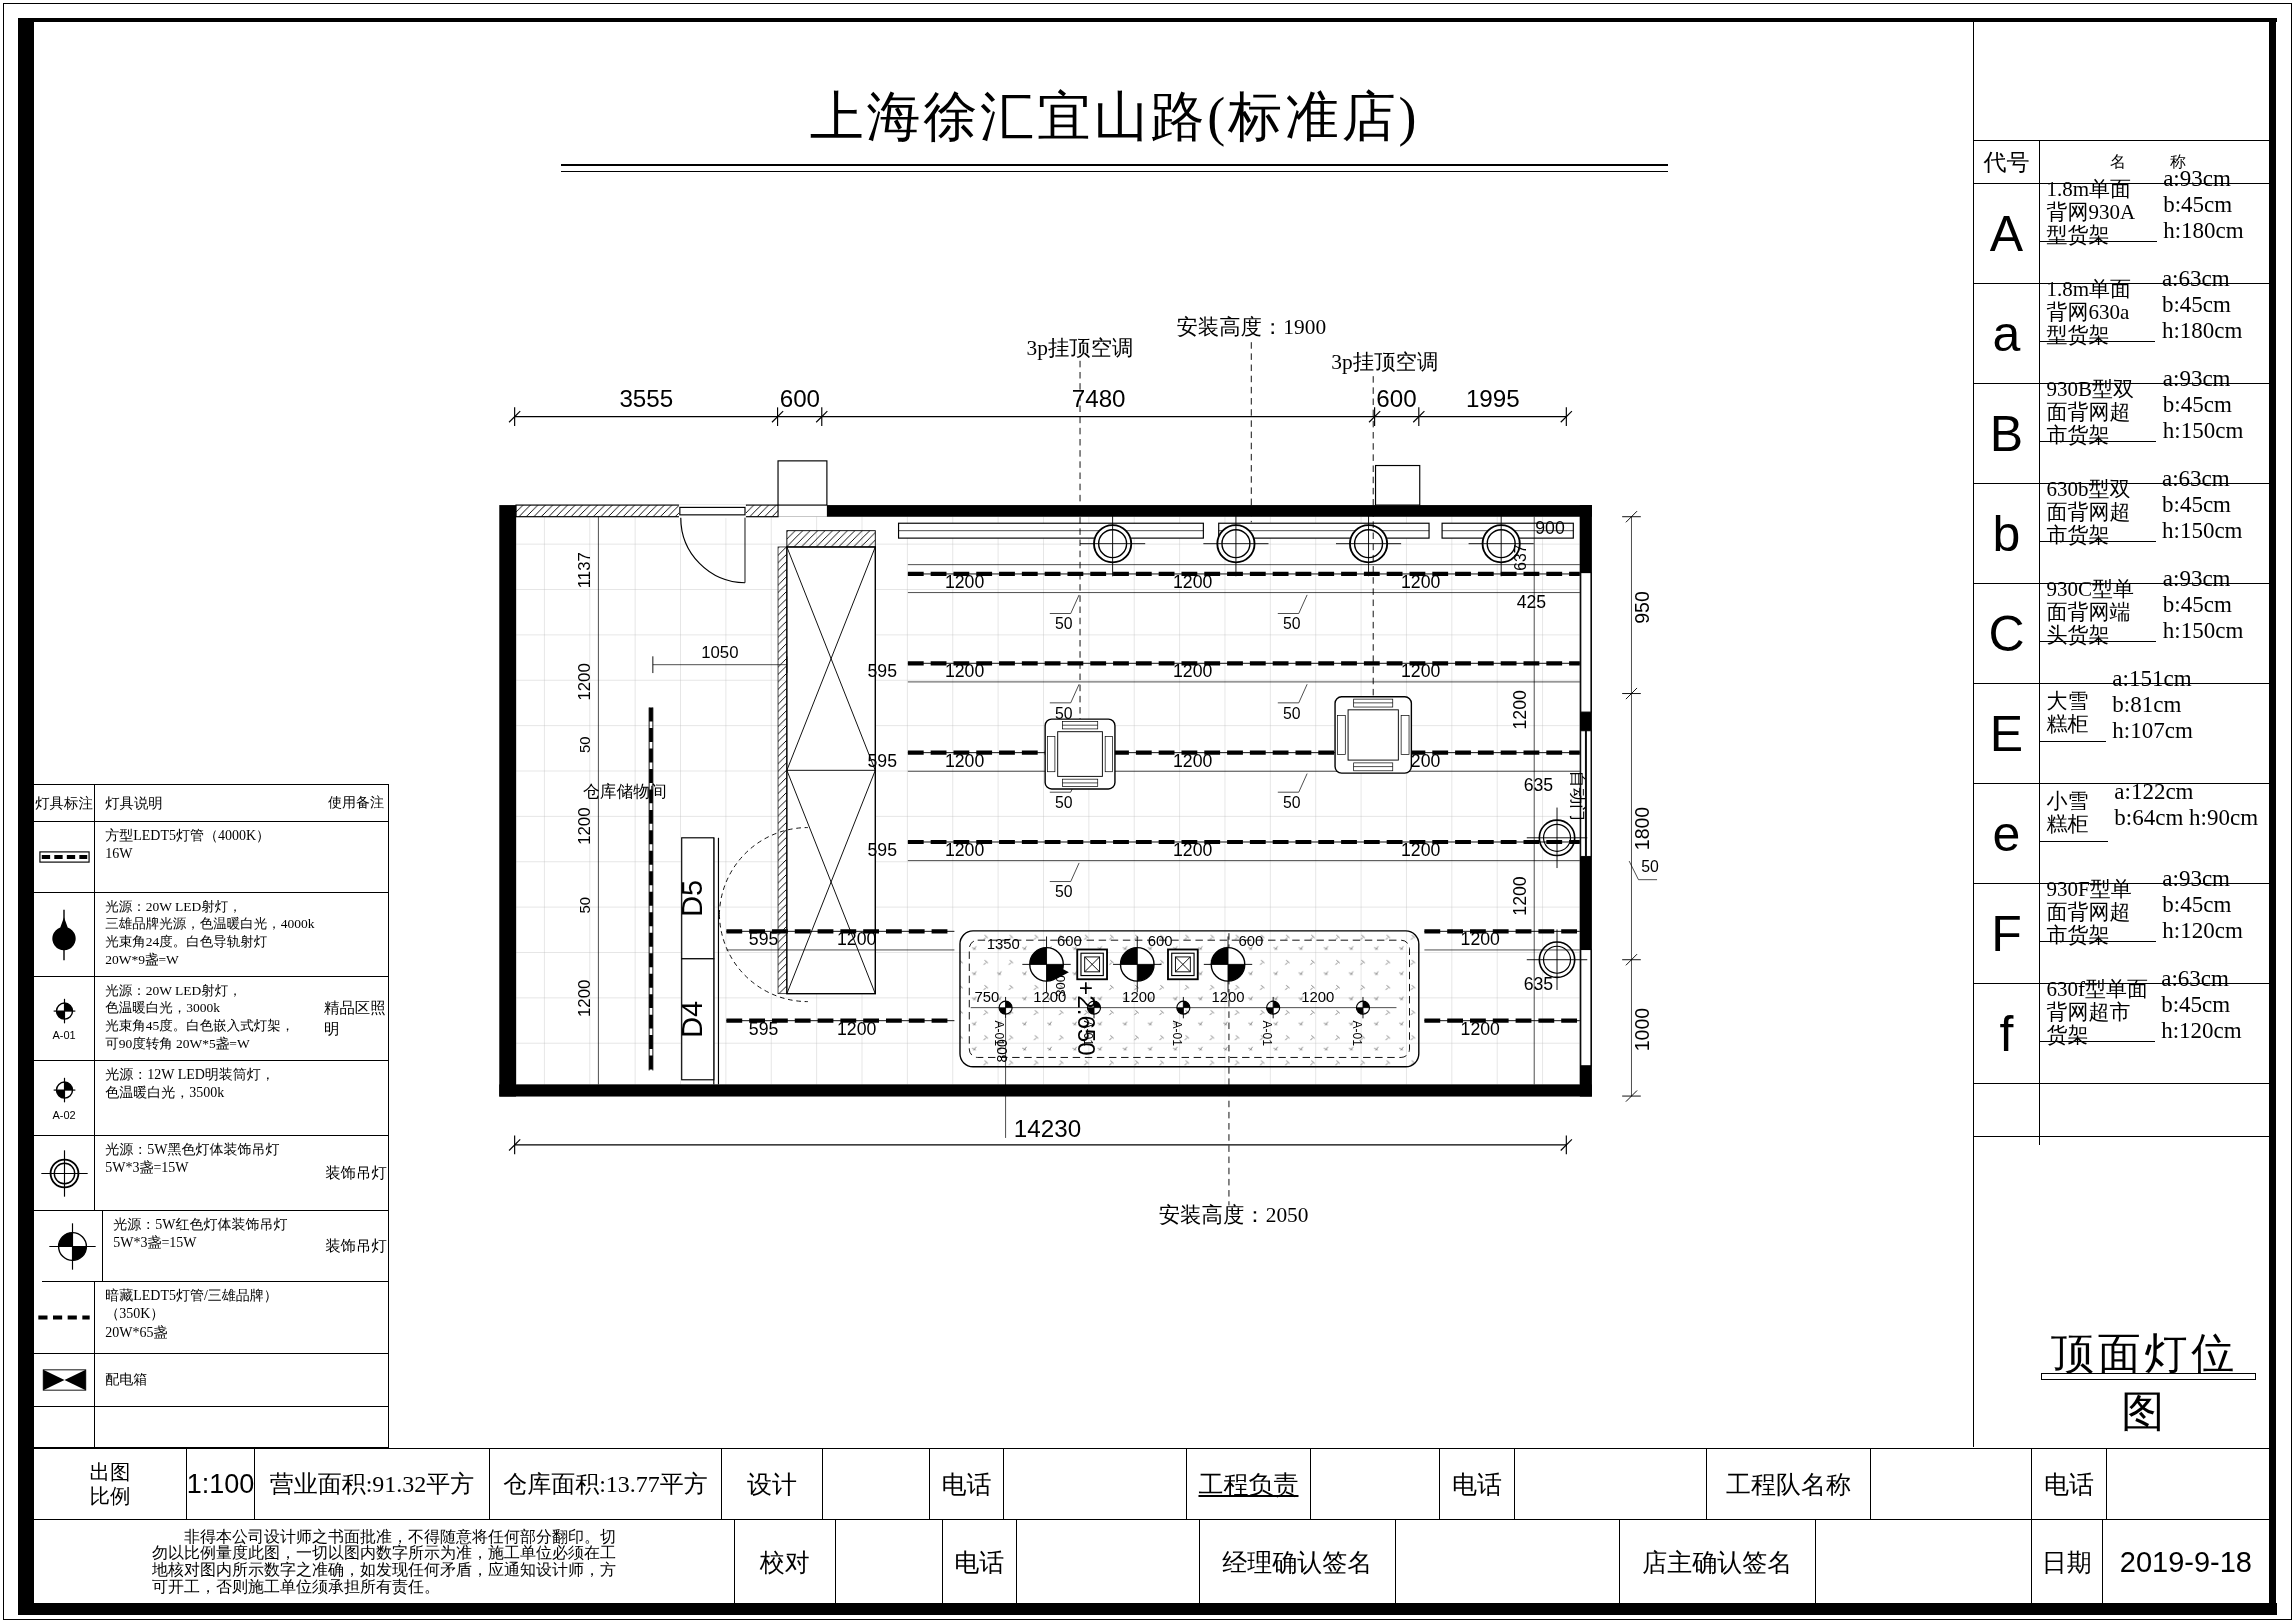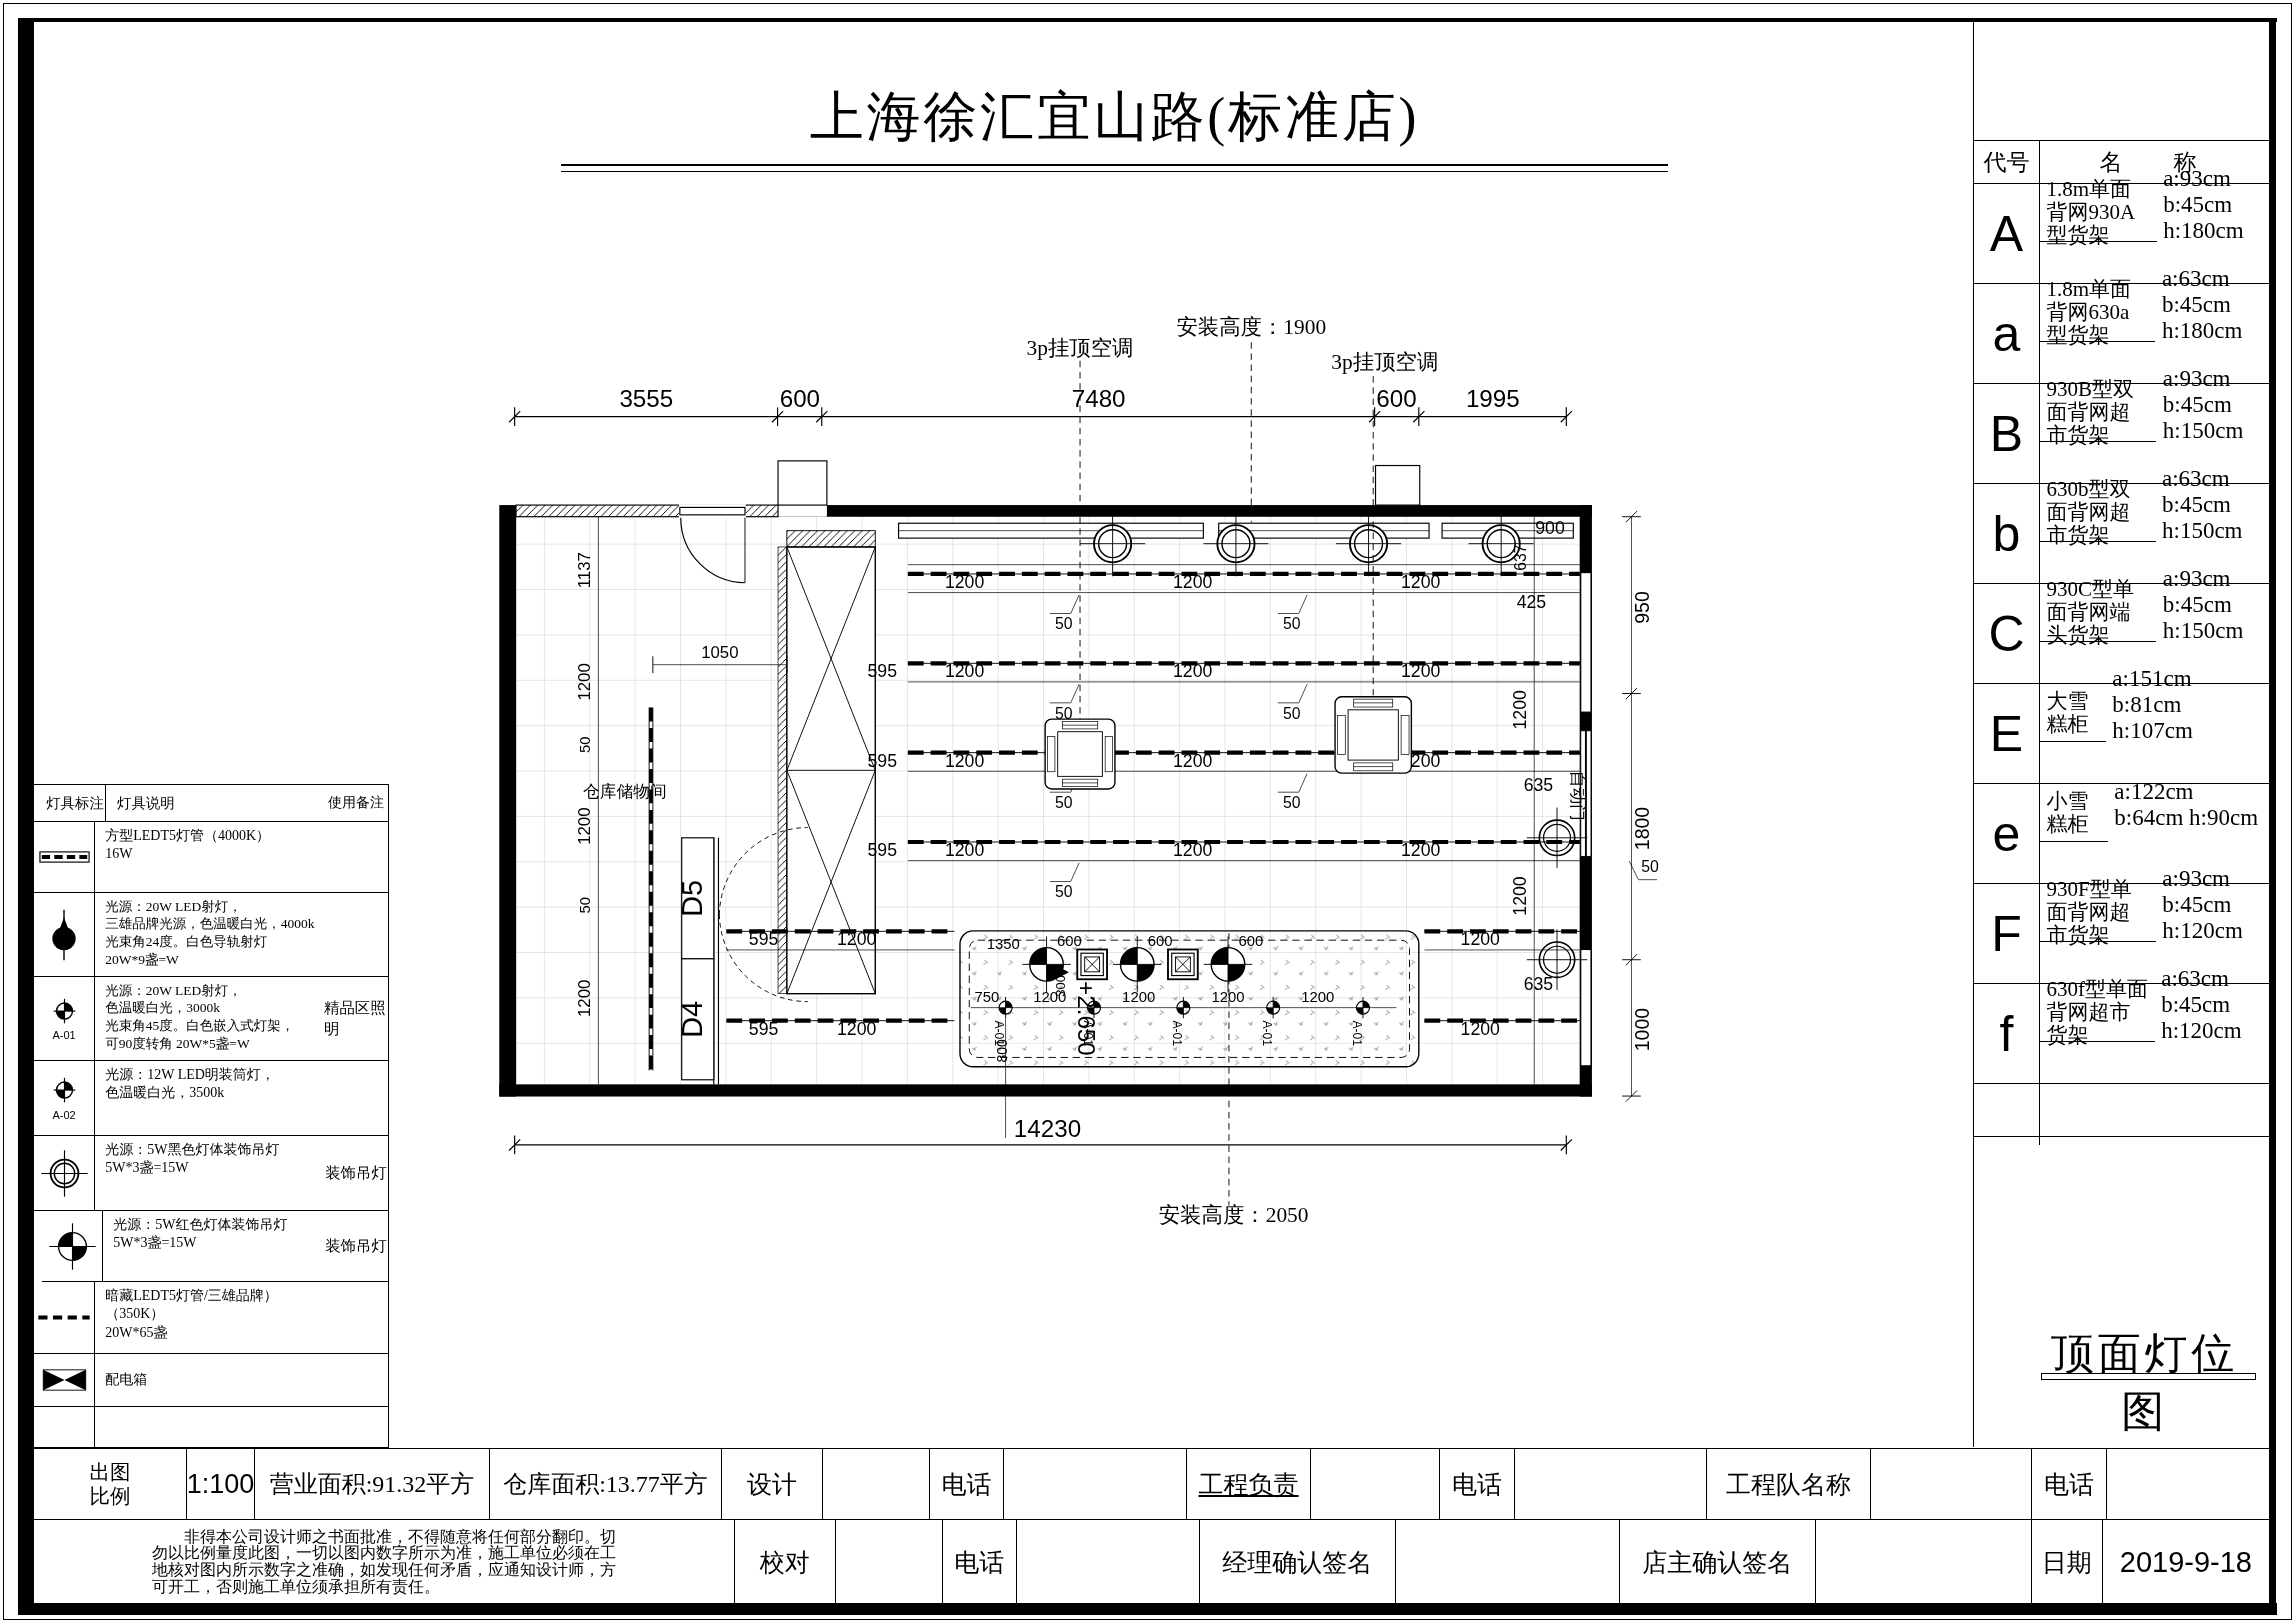--- a/index.html
+++ b/index.html
@@ -14,41 +14,41 @@
   .black{background:#000;}
   
   #title{left:561px;top:81px;width:1107px;height:77px;text-align:center;
          font-size:54px;letter-spacing:2.8px;}
   #title-u1{left:561px;top:164px;width:1107px;height:0;border-top:2.8px solid #000;}
   #title-u2{left:561px;top:171px;width:1107px;height:0;border-top:1.4px solid #000;}
   
   #shelf{left:1973px;top:140px;width:297px;height:997px;border:1.4px solid #000;border-right:none;}
   .sh-head{display:flex;height:42px;border-bottom:1.4px solid #000;}
   .sh-head .c1{width:65px;border-right:1.4px solid #000;display:flex;align-items:center;justify-content:center;font-size:23px;}
-  .sh-head .c2{flex:1;display:flex;align-items:center;justify-content:center;font-size:23px;letter-spacing:14px;}
+  .sh-head .c2{flex:1;display:flex;align-items:center;justify-content:center;font-size:16px;letter-spacing:14px;}
   .sh-row{display:flex;height:99px;border-bottom:1.4px solid #000;}
   .sh-row .code{width:65px;border-right:1.4px solid #000;display:flex;align-items:center;justify-content:center;font-size:50px;}
   .sh-row .rcol{flex:1;display:flex;flex-direction:row;}
   .sh-row .nm{height:57px;border-bottom:0.9px solid #000;display:flex;align-items:center;padding:0 6.5px;font-size:21px;line-height:23px;}
   .sh-row .dm{height:42px;display:flex;align-items:center;padding:0 6.5px;font-size:23px;}
   .sh-empty{display:flex;height:61px;}
   .sh-empty .code{width:65px;border-right:1.4px solid #000;}
   
   #dwgname{left:2033px;top:1325px;width:223px;text-align:center;font-size:43px;letter-spacing:3.7px;}
   #dwgname-u{left:2041px;top:1373px;width:215px;height:7.4px;border:1.4px solid #000;}
   
   #legend{left:34px;top:784px;width:355px;height:664px;border:1.4px solid #000;border-left:none;
           display:flex;flex-direction:column;font-size:14px;}
   .lg-row{display:flex;border-bottom:0.9px solid #000;}
   .lg-row:last-child{border-bottom:none;}
   .lg-sym{width:60px;border-right:0.9px solid #000;display:flex;flex-direction:column;align-items:center;justify-content:center;}
   .lg-desc{flex:1;padding:4.7px 2.8px 0 10.2px;line-height:18.6px;}
   .lg-rem{width:64px;display:flex;align-items:center;justify-content:center;font-size:15.4px;}
   .lg-head{height:36px;}
-  .lg-head .lg-sym,.lg-head .lg-desc,.lg-head .lg-rem{font-size:14.4px;display:flex;align-items:center;padding-left:11px;}
+  .lg-head .lg-sym,.lg-head .lg-desc,.lg-head .lg-rem{font-size:14.4px;display:flex;align-items:center;}
   .lg-head .lg-desc{padding-top:0;}
   .symtag{font-family:"Liberation Sans",sans-serif;font-size:11px;margin-top:0.9px;}
   
   #tblock{left:34px;top:1448px;width:2235px;height:155px;border-top:1.9px solid #000;}
   .tb-row{display:flex;}
   .tb-row1{height:70px;border-bottom:1.4px solid #000;}
   .tb-row2{height:84px;}
   .tb-cell{border-right:1.4px solid #000;display:flex;align-items:center;justify-content:center;
            font-size:25px;overflow:hidden;}
   .tb-cell:last-child{border-right:none;}

